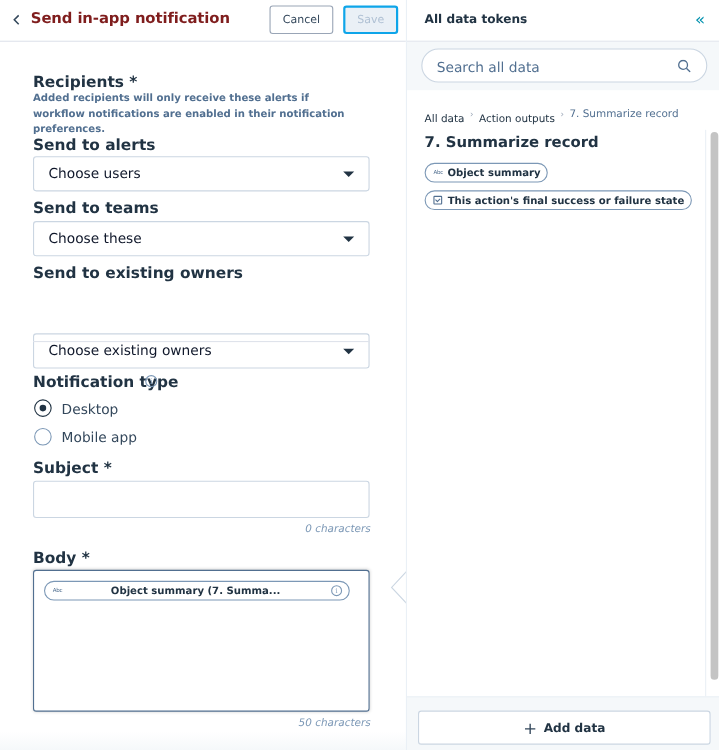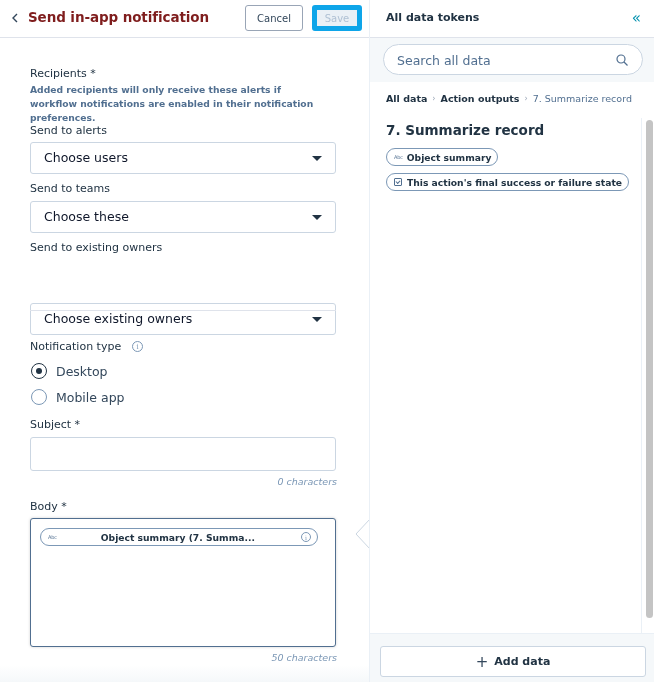--- a/index.html
+++ b/index.html
@@ -5,23 +5,23 @@
     * { box-sizing: border-box; margin: 0; padding: 0; }
     html, body { width: 654px; height: 682px; overflow: hidden; background: #ffffff; }
     body { font-family: "DejaVu Sans", "Liberation Sans", sans-serif; color: #213343; position: relative; }
 
     
     .left { position: absolute; left: 0; top: 0; width: 369px; height: 682px; background: #fff; }
     .left-header { position: absolute; left: 0; top: 0; width: 369px; height: 38px; border-bottom: 1px solid #dfe3eb; }
     .back-chevron { position: absolute; left: 9px; top: 9px; width: 12px; height: 18px; cursor: pointer; }
     .page-title { position: absolute; left: 28px; top: 9px; font-size: 13.5px; font-weight: bold; color: #7f1d1d; letter-spacing: -0.1px; }
     .btn-cancel { position: absolute; left: 245px; top: 5px; width: 58px; height: 26px; border: 1px solid #99a5b6; border-radius: 3px; background: #fff; font-size: 10px; color: #33475b; display: flex; align-items: center; justify-content: center; cursor: pointer; font-family: inherit; }
-    .btn-save { position: absolute; left: 312px; top: 5px; width: 50px; height: 26px; border: 5px solid #0ea5e9; border-radius: 3px; background: #eaf0f6; font-size: 10px; color: #b0c1d4; display: flex; align-items: center; justify-content: center; font-family: inherit; }
+    .btn-save { position: absolute; left: 312px; top: 5px; width: 50px; height: 26px; border: 2px solid #0ea5e9; border-radius: 3px; background: #eaf0f6; font-size: 10px; color: #b0c1d4; display: flex; align-items: center; justify-content: center; font-family: inherit; }
 
-    .field-label { position: absolute; left: 30px; font-size: 11px; font-weight: normal; color: #213343; }
+    .field-label { position: absolute; left: 30px; font-size: 14px; font-weight: bold; color: #213343; }
     .help-text { position: absolute; left: 30px; top: 83px; width: 300px; font-size: 9.2px; line-height: 14px; color: #516f90; font-weight: bold; }
 
     .select { position: absolute; left: 30px; width: 306px; height: 32px; border: 1px solid #cbd6e2; border-radius: 3px; background: #fff; cursor: pointer; }
     .select-text { position: absolute; left: 13px; top: 7px; font-size: 12.5px; color: #0f172a; }
     .caret { position: absolute; right: 13px; top: 13px; width: 0; height: 0; border-left: 5px solid transparent; border-right: 5px solid transparent; border-top: 5px solid #213343; }
 
     .divider { position: absolute; left: 30px; top: 310px; width: 306px; height: 1px; background: #dfe3eb; }
 
     .info-icon { position: absolute; width: 11px; height: 11px; border: 1px solid #7c98b6; border-radius: 50%; font-size: 7px; color: #7c98b6; display: flex; align-items: center; justify-content: center; font-family: "DejaVu Serif", serif; }
 
@@ -52,21 +52,21 @@
     .right-header { position: absolute; left: 0; top: 0; width: 285px; height: 38px; background: #fff; border-bottom: 1px solid #dfe3eb; }
     .right-title { position: absolute; left: 16px; top: 11px; font-size: 11px; font-weight: bold; color: #213343; }
     .collapse-icon { position: absolute; right: 14px; top: 9px; font-size: 15px; color: #0091ae; cursor: pointer; line-height: 18px; }
     .search-band { position: absolute; left: 0; top: 38px; width: 285px; height: 44px; background: #f5f8fa; }
     .search-box { position: absolute; left: 13px; top: 6px; width: 260px; height: 31px; border: 1px solid #cbd6e2; border-radius: 16px; background: #fff; }
     .search-input { position: absolute; left: 13px; top: 6px; width: 210px; height: 18px; border: none; outline: none; font-size: 12.5px; color: #33475b; background: transparent; font-family: inherit; }
     .search-input::placeholder { color: #516f90; }
     .search-icon { position: absolute; right: 14px; top: 9px; width: 12px; height: 12px; }
 
     .breadcrumb { position: absolute; left: 16px; top: 93px; font-size: 9.5px; color: #516f90; white-space: nowrap; display: flex; align-items: center; }
-    .crumb-link { font-weight: bold; color: #213343; cursor: pointer; }
+    .crumb-link { font-weight: normal; color: #213343; cursor: pointer; margin-top: 10px; }
     .crumb-sep { margin: 0 5px; color: #99a5b6; font-size: 8px; }
     .crumb-current { color: #516f90; }
 
     .list-area { position: absolute; left: 0; top: 113px; width: 270px; height: 520px; }
     .section-title { position: absolute; left: 16px; top: 9px; font-size: 13.5px; font-weight: bold; color: #213343; }
     .scroll-track { position: absolute; left: 271px; top: 118px; width: 14px; height: 515px; border-left: 1px solid #eaf0f6; background: #fff; }
     .scroll-thumb { position: absolute; left: 4px; top: 2px; width: 7px; height: 498px; border-radius: 4px; background: #c4c4c4; cursor: pointer; }
 
     .footer { position: absolute; left: 0; top: 633px; width: 285px; height: 49px; background: #f5f8fa; border-top: 1px solid #eaf0f6; }
     .add-btn { position: absolute; left: 10px; top: 12px; width: 266px; height: 31px; border: 1px solid #cbd6e2; border-radius: 3px; background: #fff; display: flex; align-items: center; justify-content: center; font-size: 11px; font-weight: bold; color: #213343; cursor: pointer; font-family: inherit; }

